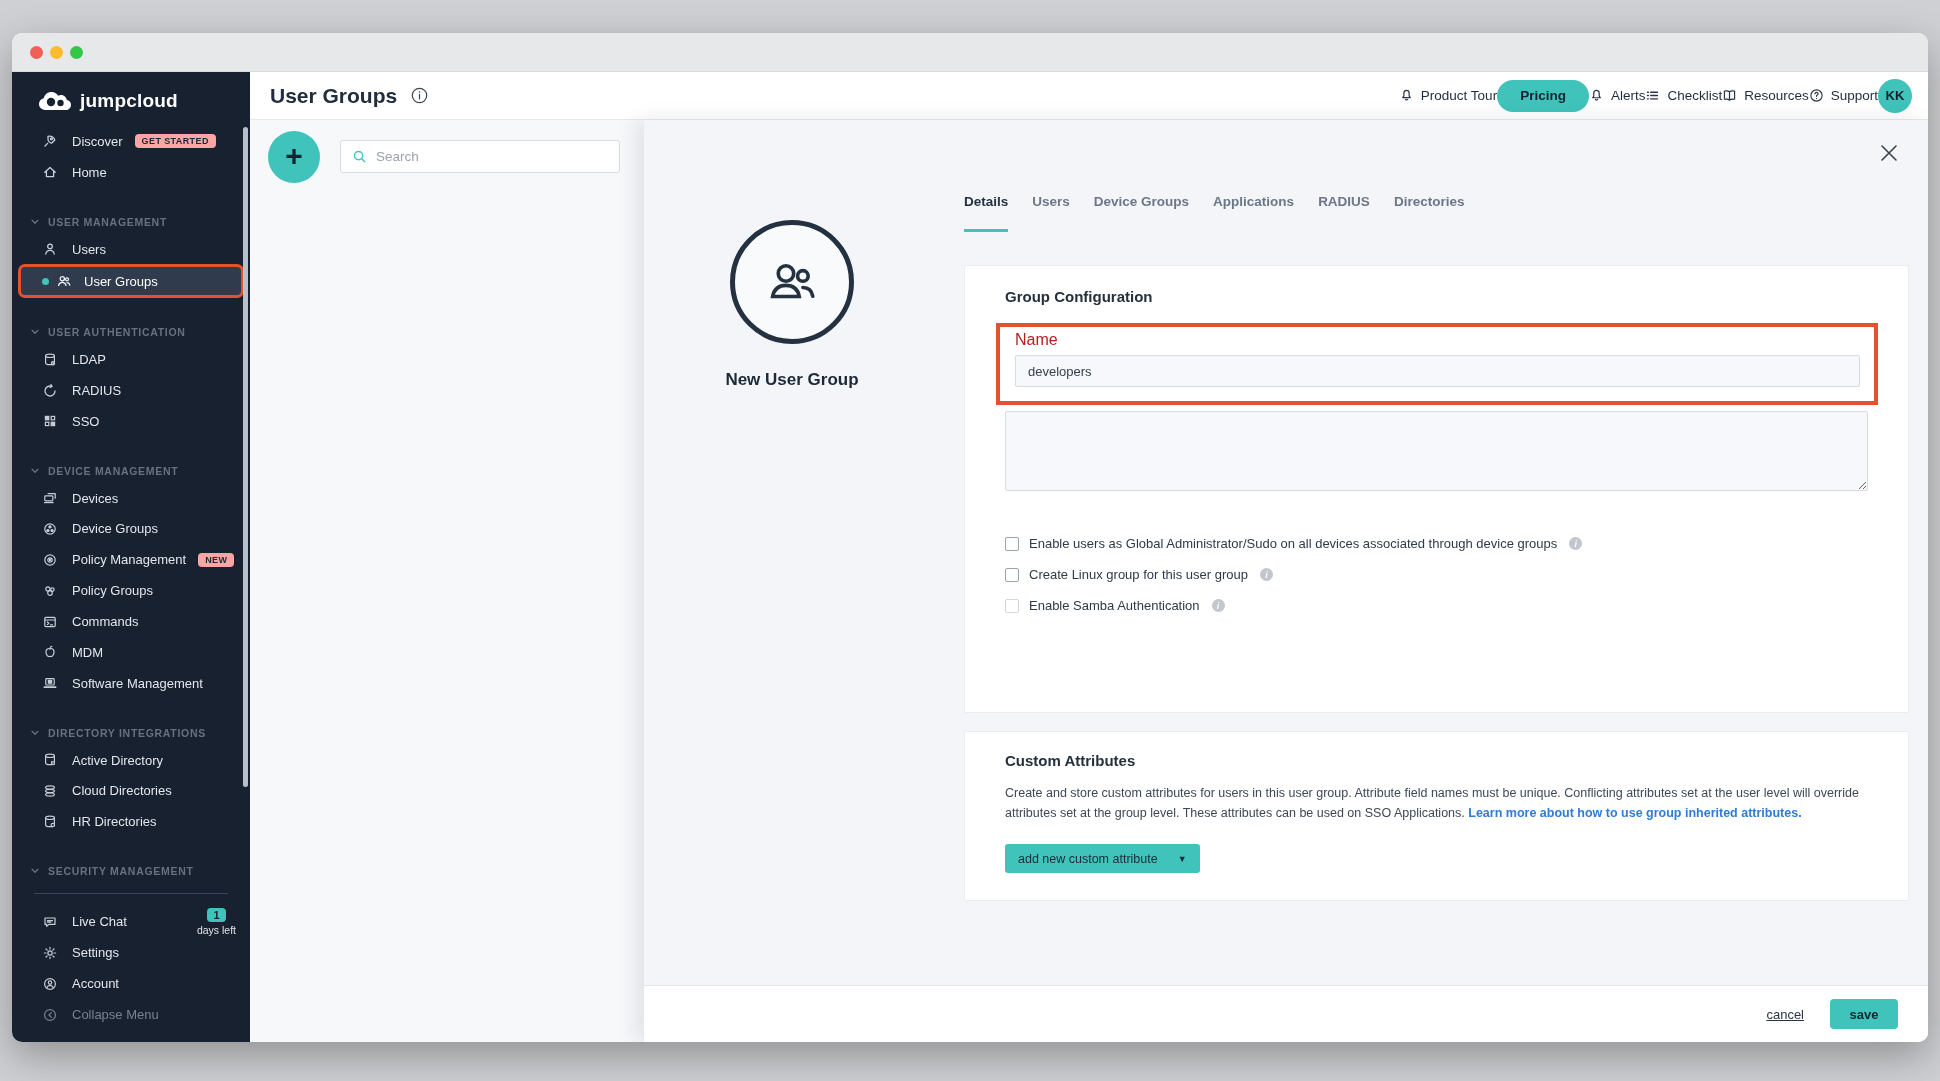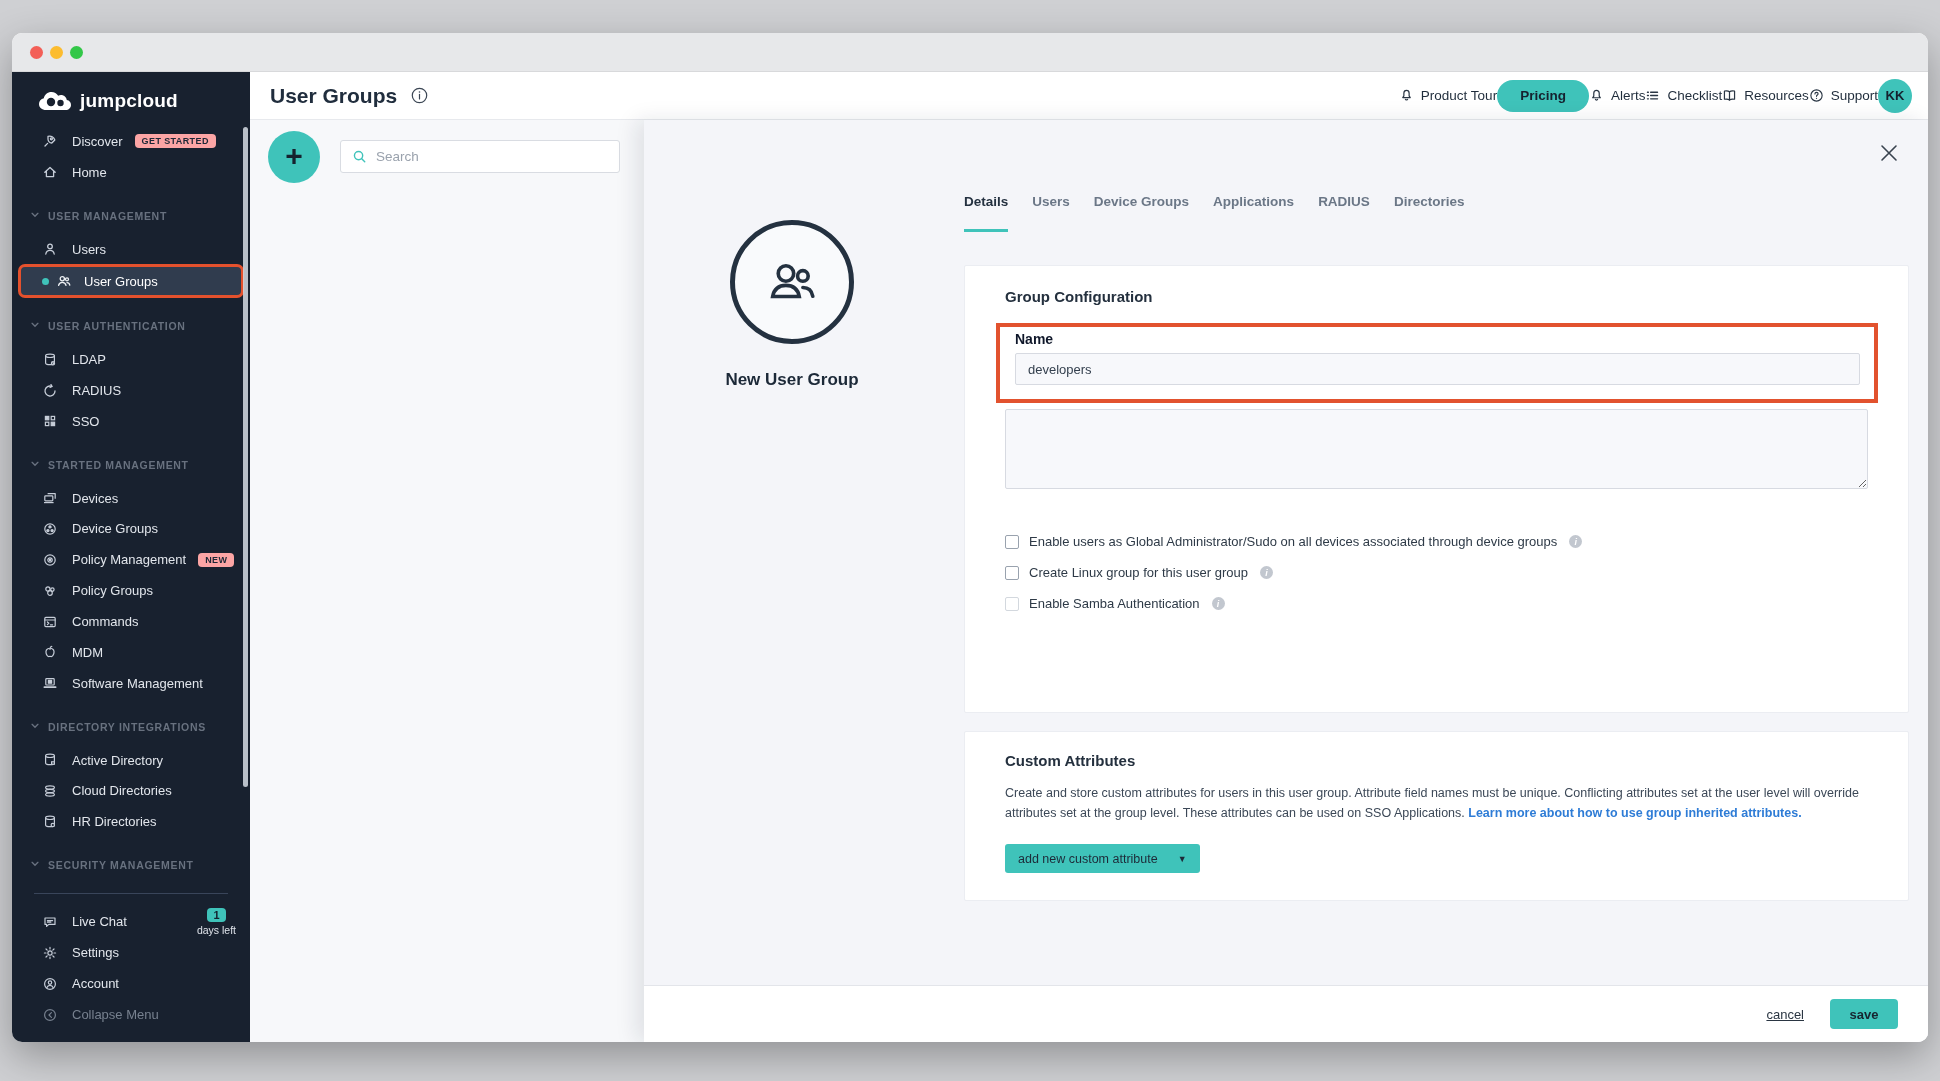--- a/index.html
+++ b/index.html
@@ -25,21 +25,21 @@
   .logo { display:flex; align-items:center; gap:8px; margin:4px 0 14px 26px; }
   .logo svg { width:34px; height:22px; }
   .logo-text { font-size:19px; font-weight:bold; color:#fff; letter-spacing:.2px; }
 
   .nav-item { height:31px; display:flex; align-items:center; padding-left:30px; font-size:13px;
               cursor:pointer; position:relative; }
   .nav-item .nicon { width:16px; height:16px; margin-right:14px; color:#c6cdd8; flex-shrink:0; }
   .nav-item .nlabel { color:#e2e6ec; }
   .badge { background:#fca5a5; color:#1c2736; font-size:9px; font-weight:bold; letter-spacing:.4px;
            border-radius:4px; padding:2px 7px; margin-left:12px; }
-  .sec-head { margin-top:22px; height:24px; display:flex; padding-left:18px;
+  .sec-head { margin-top:22px; height:24px; display:flex; align-items:center; padding-left:18px;
               font-size:10.5px; font-weight:bold; letter-spacing:.7px; color:#68717f; }
   .sec-head svg { width:10px; height:10px; margin-right:8px; color:#68717f; }
 
   .nav-item.selected { background:#303c4e; border:3px solid #e4512d; border-radius:7px;
                        margin:0 6px; padding-left:21px; height:34px; }
   .sel-dot { width:7px; height:7px; border-radius:50%; background:#3fc3ba; margin-right:7px; flex-shrink:0; }
   .nav-item.selected .nicon { margin-right:12px; color:#eef1f5; }
   .nav-item.selected .nlabel { color:#fff; }
 
   .sidebar-bottom { margin-top:auto; padding-bottom:12px; }
@@ -98,21 +98,21 @@
   .tab { font-size:13.5px; font-weight:600; color:#6b7787; padding-bottom:20px; cursor:pointer;
          border-bottom:3px solid transparent; }
   .tab.active { color:#243140; border-bottom-color:#3fc3ba; }
 
   .card { background:#fff; border:1px solid #ebedf2; border-radius:2px; }
   .card1 { margin-top:33px; height:448px; padding:22px 40px; }
   .card2 { margin-top:18px; height:170px; padding:20px 40px; }
   .card-heading { font-size:15px; font-weight:bold; color:#24303e; }
 
   .name-annotation { margin:18px -10px 0 -9px; border:4px solid #e2522e; padding:4px 14px 14px 15px; }
-  .field-label { font-size:14px; font-weight:bold; color:#0f172a; }
+  .field-label { font-size:16px; font-weight:normal; color:#b91c1c; }
   .text-input { margin-top:6px; width:100%; height:32px; background:#f7f8fb; border:1px solid #d7dae1;
                 border-radius:2px; padding:0 12px; font-size:13px; color:#333f4d;
                 font-family:"Liberation Sans", sans-serif; }
   .desc-label { margin-top:26px; }
   .textarea { margin-top:6px; width:100%; height:80px; background:#f7f8fb; border:1px solid #d7dae1;
               border-radius:2px; resize:vertical; font-family:"Liberation Sans", sans-serif;
               font-size:13px; color:#333f4d; padding:8px 12px; }
 
   .cb-row { display:flex; align-items:center; gap:10px; margin-top:16px; }
   .cb-row.first { margin-top:41px; }
@@ -228,21 +228,21 @@
             <rect x="3.4" y="9.2" width="3.4" height="3.4" fill="none"></rect>
             <rect x="9.2" y="9.2" width="3.4" height="3.4" fill="currentColor"></rect>
           </svg>
         <span class="nlabel">SSO</span>
       </div>
 
       <div class="sec-head">
         <svg viewBox="0 0 12 12" fill="none" stroke="currentColor" stroke-width="1.6" stroke-linecap="round">
             <polyline points="2.5,4 6,7.5 9.5,4"></polyline>
           </svg>
-        <span>STARTED MANAGEMENT</span>
+        <span>DEVICE MANAGEMENT</span>
       </div>
       <div class="nav-item">
         <svg class="nicon" viewBox="0 0 16 16" fill="none" stroke="currentColor" stroke-width="1.2" stroke-linejoin="round">
             <path d="M5.6 3.6 L13.2 3.6 L13.2 8.8"></path>
             <rect x="2.8" y="5.8" width="8" height="5" rx="0.8"></rect>
             <path d="M2 12.6 L11.6 12.6"></path>
           </svg>
         <span class="nlabel">Devices</span>
       </div>
       <div class="nav-item">

